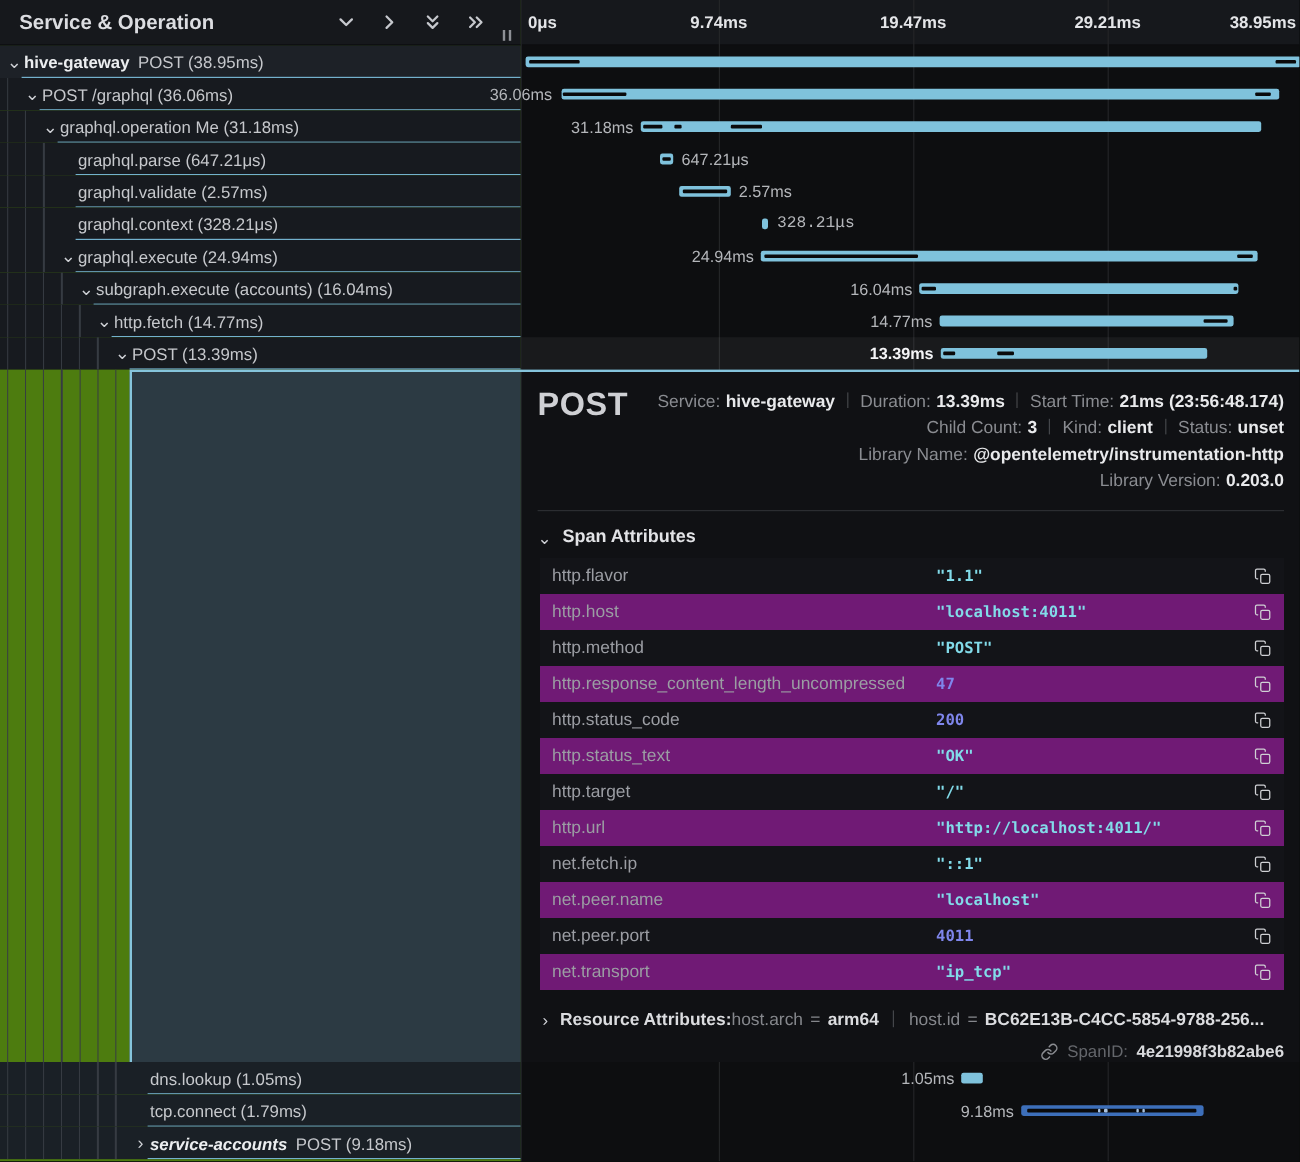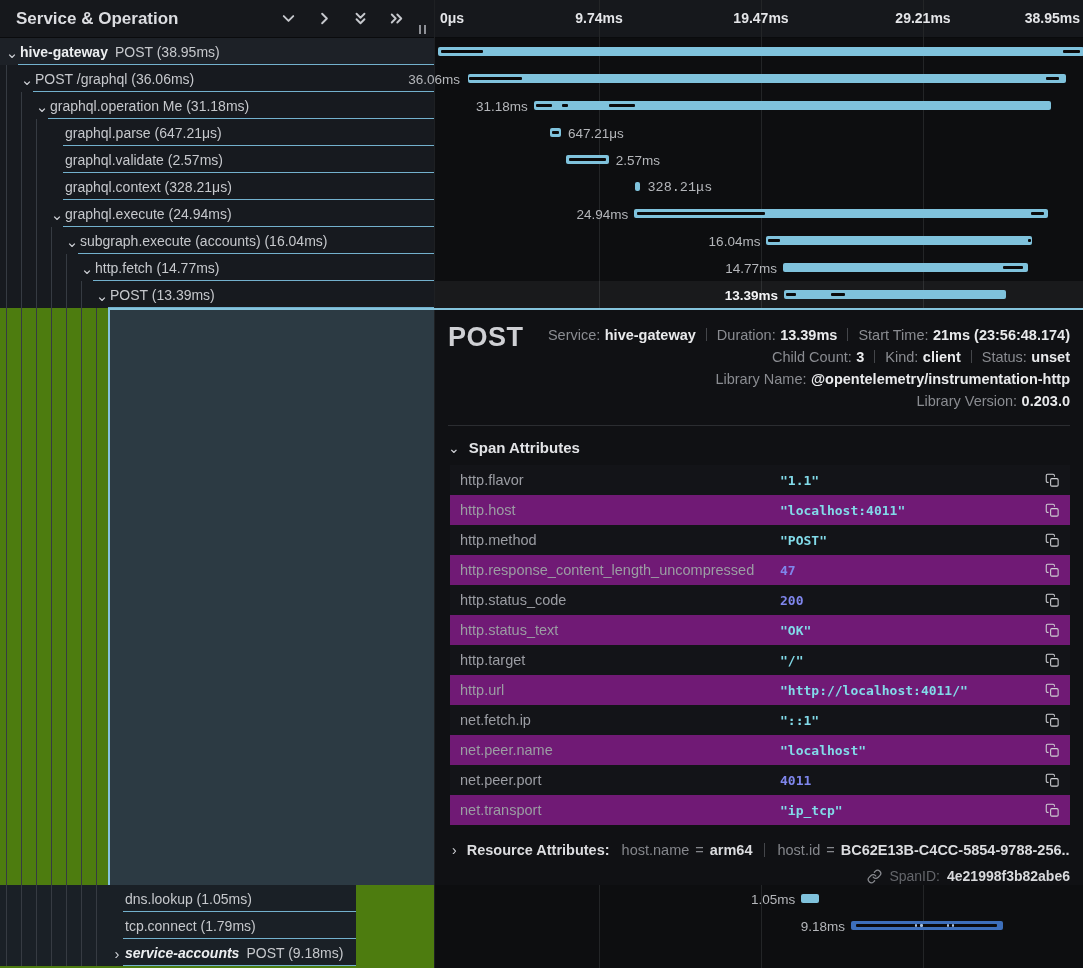--- a/index.html
+++ b/index.html
@@ -15,21 +15,21 @@
   .left{position:absolute;left:0;top:0;width:434px;height:968px;background:#4d7c0f}
   .lheader{position:absolute;left:0;top:0;width:434px;height:38px;background:#16181c;
     border-bottom:1px solid #0a0b0d;display:flex;align-items:center;padding:0 10px 0 16px}
   .lheader .ttl{font-size:17px;font-weight:700;color:#dcdde1;flex:1}
   .hicons{display:flex;align-items:center;gap:17px;margin-right:18px}
   .hicons svg{display:block;cursor:pointer}
   .grip{position:absolute;right:8px;bottom:3px;display:flex;gap:3px}
   .grip i{display:block;width:2px;height:9px;background:#8e9096}
 
   .ltop{position:absolute;left:0;top:38px;width:434px;height:270px}
-  .lbottom{position:absolute;left:0;top:885px;width:356px;height:81px}
+  .lbottom{position:absolute;left:0;top:885px;width:434px;height:81px}
   .trow{position:relative;height:27px;background:#171a1f;cursor:pointer;display:flex;align-items:center;overflow:hidden}
   .trow.hl{background:#1d2127}
   .lbottom .trow{background:#1a2026}
   .trow .guides{position:absolute;left:0;top:0;bottom:0;
     background:repeating-linear-gradient(to right,#363b42 0 1px,transparent 1px 15px);background-position:6px 0}
   .trow .chev{position:absolute;top:50%;transform:translateY(-50%);width:14px;text-align:center;
     color:#cfd1d6;font-size:15px;line-height:1;cursor:pointer}
   .trow .svc{font-size:14px;font-weight:700;color:#eceef0;margin-right:7px;white-space:nowrap}
   .trow .svc.it{font-style:italic}
   .trow .op{font-size:14px;color:#c6c8cc;white-space:nowrap}
@@ -78,21 +78,21 @@
   .atable{margin-top:9px;margin-left:2px;width:620px}
   .arow{display:flex;align-items:center;height:30px;padding:0 8px 0 10px;background:#131418}
   .arow.alt{background:#701a75}
   .akey{width:320px;flex:none;font-size:14.5px;color:#9b9da3;white-space:nowrap;overflow:hidden}
   .aval{flex:1;font-family:"DejaVu Sans Mono",monospace;font-size:13px;font-weight:700;white-space:nowrap;overflow:hidden}
   .aval.str{color:var(--str)} .aval.num{color:var(--num)}
   .copybtn{flex:none;background:none;border:none;padding:2px;cursor:pointer;display:flex}
   .copybtn svg{stroke:#cfd0d4;fill:none;stroke-width:1.7;stroke-linecap:round;stroke-linejoin:round}
   .resline{margin-top:16px;display:flex;align-items:center;white-space:nowrap;overflow:hidden;cursor:pointer}
   .resline .schev{color:#cfd1d6;font-size:14px;margin:0 10px 0 4px}
-  .resttl{font-size:14.5px;font-weight:700;color:#dbdcdf;margin-right:12px}
+  .resttl{font-size:14.5px;font-weight:700;color:#dbdcdf;}
   .rpair{font-size:14.5px}
   .rkey{color:#85878c} .req{color:#85878c;margin:0 6px} .rval{font-weight:700;color:#dbdcdf}
   .rsep{display:inline-block;width:1px;height:14px;background:#44464a;margin:0 12px;vertical-align:-2px}
   .sidline{margin-top:9px;text-align:right;display:flex;justify-content:flex-end;align-items:center;gap:7px}
   .sidline svg{stroke:#8a8c91;fill:none;stroke-width:2;stroke-linecap:round;stroke-linejoin:round}
   .sidlabel{font-size:14px;color:#64666b}
   .sidval{font-size:14px;font-weight:700;color:#d9dadd}
 </style>
 </head>
 <body>
@@ -436,21 +436,21 @@
       <svg width="15" height="15" viewBox="0 0 24 24">
                 <rect x="9" y="9" width="12" height="12" rx="2"></rect>
                 <path d="M5 15H4a2 2 0 0 1-2-2V4a2 2 0 0 1 2-2h9a2 2 0 0 1 2 2v1"></path>
               </svg>
     </button>
   </div>
         </div>
       <div class="resline">
         <span class="schev">›</span>
         <span class="resttl">Resource Attributes:</span>
-        <span id="res-pairs"><span class="rpair"><span class="rkey">host.name</span><span class="req">=</span><span class="rval">arm64</span></span><span class="rsep"></span><span class="rpair"><span class="rkey">host.id</span><span class="req">=</span><span class="rval">BC62E13B-C4CC-5854-9788-256...</span></span></span>
+        <span id="res-pairs"><span class="rpair"><span class="rkey">host.arch</span><span class="req">=</span><span class="rval">arm64</span></span><span class="rsep"></span><span class="rpair"><span class="rkey">host.id</span><span class="req">=</span><span class="rval">BC62E13B-C4CC-5854-9788-256...</span></span></span>
       </div>
       <div class="sidline">
         <svg width="15" height="15" viewBox="0 0 24 24">
             <path d="M10 13a5 5 0 0 0 7.54.54l3-3a5 5 0 0 0-7.07-7.07l-1.72 1.71"></path>
             <path d="M14 11a5 5 0 0 0-7.54-.54l-3 3a5 5 0 0 0 7.07 7.07l1.71-1.71"></path>
           </svg>
         <span class="sidlabel">SpanID:</span>
         <span class="sidval">4e21998f3b82abe6</span>
       </div>
     </div>

